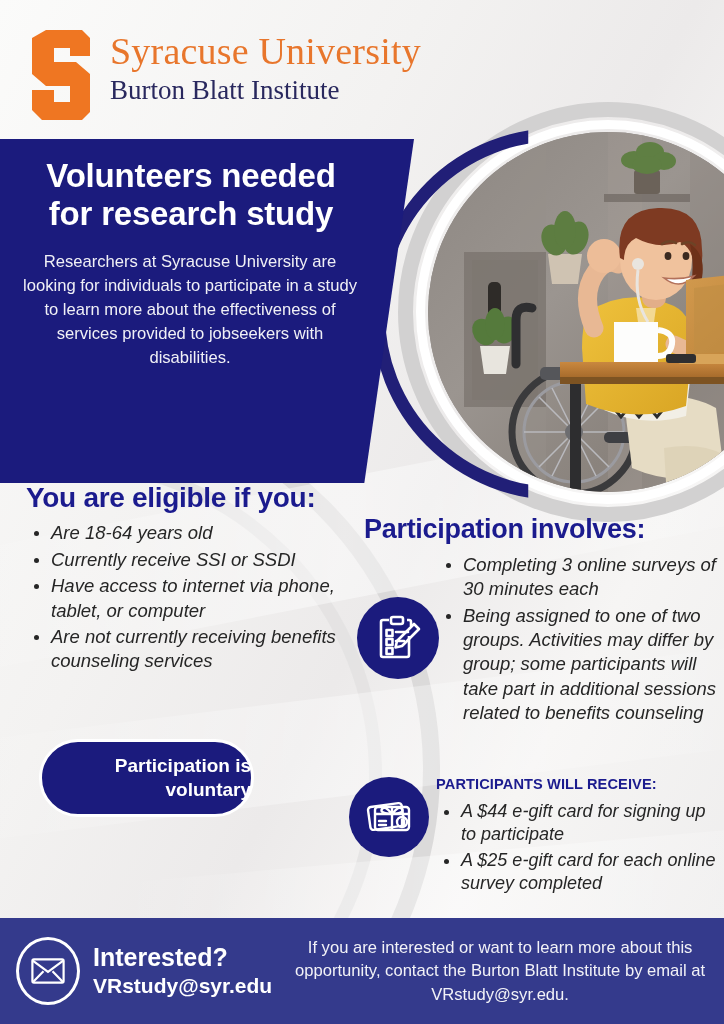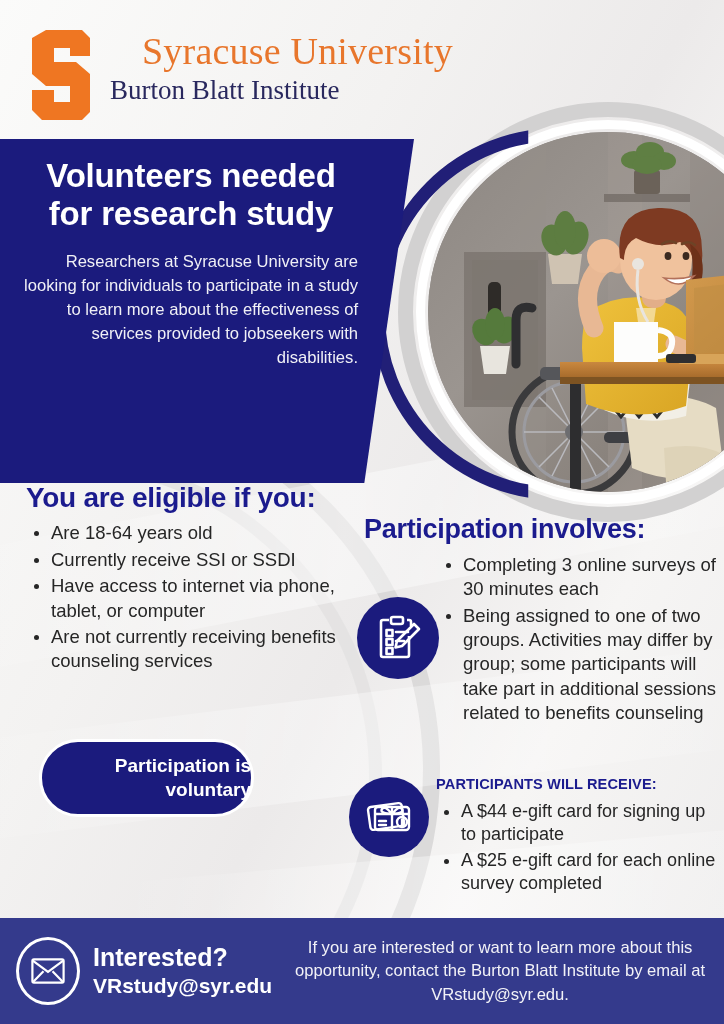--- a/index.html
+++ b/index.html
@@ -63,21 +63,20 @@
   }
   .logo-s { width: 62px; height: 94px; display: block; }
   .logo-words { padding-top: 4px; }
   .logo-uni {
     font-family: "Liberation Serif", serif;
     font-size: 38px;
     color: #e8762c;
     line-height: 1.05;
     letter-spacing: .2px;
     white-space: nowrap;
-    margin-left: 32px;
   }
   .logo-inst {
     font-family: "Liberation Serif", serif;
     font-size: 27px;
     color: #29285e;
     line-height: 1.15;
     margin-top: 3px;
     white-space: nowrap;
   }
 
@@ -140,21 +139,21 @@
     font-weight: bold;
     line-height: 1.16;
     letter-spacing: -.2px;
     text-align: center;
     padding-right: 24px;
   }
   .banner-body {
     color: #f0f0f6;
     font-size: 16.6px;
     line-height: 1.46;
-    text-align: right;
+    text-align: center;
     margin-top: 16px;
     padding-right: 26px;
   }
 
   
   .col-eligible {
     position: absolute;
     left: 26px; top: 482px;
     width: 340px;
     z-index: 5;
@@ -162,20 +161,21 @@
   .h2 {
     color: #1b1b8e;
     font-size: 28px;
     font-weight: bold;
     line-height: 1.12;
     letter-spacing: -.3px;
   }
   ul.bullets {
     list-style: none;
     margin-top: 8px;
+    font-style: italic;
   }
   ul.bullets li {
     position: relative;
     padding-left: 25px;
     font-size: 18.5px;
     line-height: 1.32;
     color: #262626;
     margin-bottom: 2px;
   }
   ul.bullets li::before {

